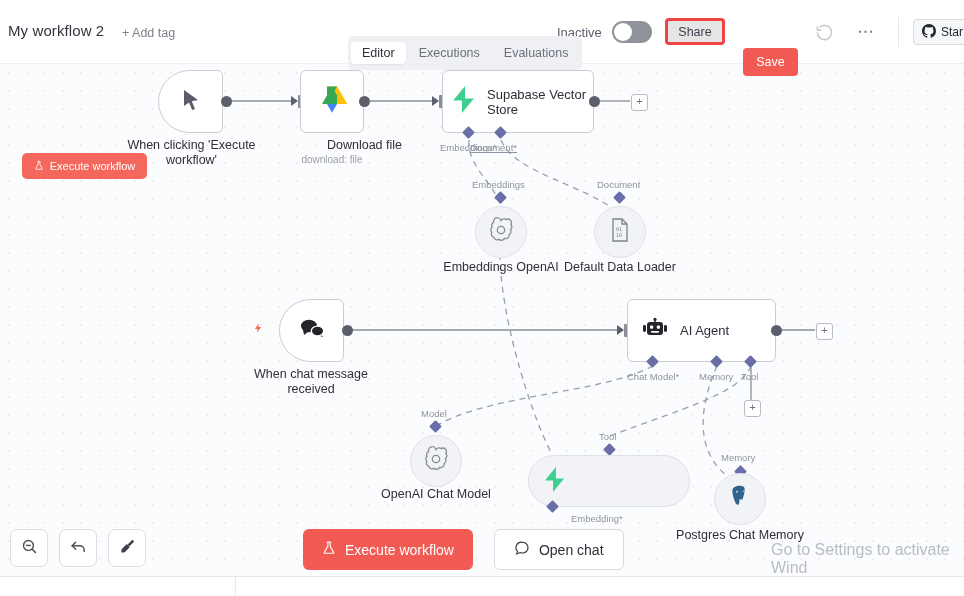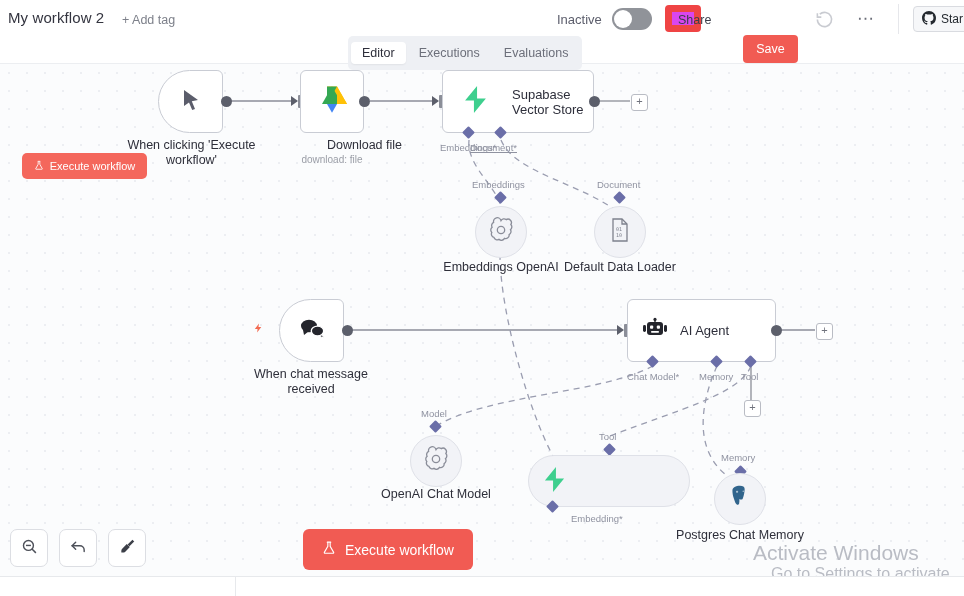--- a/index.html
+++ b/index.html
@@ -5,27 +5,27 @@
   html,body{margin:0;padding:0;}
   body{
     width:964px;height:596px;overflow:hidden;
     font-family:"Liberation Sans", sans-serif;
     background:#ffffff;color:#2d2e3a;
     -webkit-font-smoothing:antialiased;
   }
   #app{position:relative;width:964px;height:596px;overflow:hidden;background:#fff;}
 
   
-  .header{position:absolute;left:0;top:0;width:964px;height:38px;background:#fff;z-index:40;}
+  .header{position:absolute;left:0;top:13px;width:964px;height:38px;background:#fff;z-index:40;}
   .wf-title{position:absolute;left:8px;top:9px;font-size:15px;color:#33343f;letter-spacing:.1px;}
   .add-tag{position:absolute;left:122px;top:13px;font-size:12.5px;color:#7d808a;cursor:pointer;}
   .inactive-label{position:absolute;left:557px;top:12px;font-size:13px;color:#5b5d6b;}
   .toggle{position:absolute;left:612px;top:8px;width:40px;height:22px;border-radius:11px;background:#909399;cursor:pointer;}
   .toggle .knob{position:absolute;left:2px;top:2px;width:18px;height:18px;border-radius:50%;background:#fff;}
-  .btn-share{position:absolute;left:665px;top:5px;width:36px;height:27px;border:7px solid #ef4444;border-radius:4px;background:#d946ef;
+  .btn-share{position:absolute;left:665px;top:5px;width:60px;height:27px;border:3px solid #ef4444;border-radius:4px;background:#e5e5e5;
     font-size:12.5px;color:#3c3f4a;cursor:pointer;font-family:"Liberation Sans",sans-serif;}
   .btn-save{position:absolute;left:743px;top:4px;width:55px;height:28px;border:none;border-radius:4px;background:#f15b53;
     color:#fff;font-size:12.5px;cursor:pointer;font-family:"Liberation Sans",sans-serif;margin-top:31px;}
   .icon-history{position:absolute;left:815px;top:10px;width:19px;height:19px;color:#c9cbd1;cursor:pointer;}
   .icon-dots{position:absolute;left:857px;top:9px;font-size:17px;color:#6b6e78;letter-spacing:1px;cursor:pointer;line-height:19px;}
   .gh-star{position:absolute;left:913px;top:6px;height:24px;display:flex;align-items:center;gap:5px;
     border:1px solid #d9dbe0;border-left:1px solid #d9dbe0;border-radius:4px;background:#f6f7f9;padding:0 8px;
     font-size:12px;color:#24292f;cursor:pointer;white-space:nowrap;}
   .hdr-divider{position:absolute;left:898px;top:4px;width:1px;height:30px;background:#e6e7eb;}
 
@@ -191,21 +191,21 @@
           <path d="M16 0 L8 14 L24 42 L32 28 Z" fill="#4285f4" opacity="0"></path>
         </svg>
       </span>
     </div>
     <div class="out-dot" style="left:359px;top:32px;"></div>
     <div class="nm-caption" style="left:262px;top:74px;width:140px;text-align:right;">Download file</div>
     <div class="nm-sub" style="left:262px;top:90px;width:140px;">download: file</div>
 
     <div class="in-arrow" style="left:432px;top:32px;"></div>
     <div class="in-bar" style="left:439px;top:31px;"></div>
-    <div class="node" style="left:442px;top:6px;width:152px;height:63px;padding-left:20px;gap:24px;">
+    <div class="node" style="left:442px;top:6px;width:152px;height:63px;padding-left:8px;gap:11px;">
       <span>
         <svg width="25" height="27" viewBox="0 0 24 26">
           <path d="M13.5 0 L2 14 h8.5 v12 L22 12 h-8.5z" fill="#3ecf8e"></path>
         </svg>
       </span>
       <span class="nlabel">Supabase Vector Store</span>
     </div>
     <div class="out-dot" style="left:589px;top:32px;"></div>
     <div class="plus-btn" style="left:631px;top:30px;">+</div>
 
@@ -319,21 +319,20 @@
           <path d="M9.3 6.2c.6 0 1 .4 1 .9s-.4.9-1 .9-1-.4-1-.9.5-.9 1-.9z" fill="#fff" opacity=".6"></path>
           <path d="M15 6c.4 0 .7.3.7.7s-.3.7-.7.7-.7-.3-.7-.7.3-.7.7-.7z" fill="#fff" opacity=".6"></path>
         </svg>
       </span>
     </div>
     <div class="nm-caption" style="left:670px;top:464px;width:140px;">Postgres Chat Memory</div>
 
   </div>
 
   <div class="watermark">
-    <div class="wm1">Activate Windows</div>
     <div class="wm2">Go to Settings to activate Wind</div>
   </div>
 
   <div class="bottom-left">
     <div class="sq-btn">
       <span>
         <svg width="17" height="17" viewBox="0 0 24 24" fill="none" stroke="#4d5059" stroke-width="2">
           <circle cx="10.5" cy="10.5" r="7"></circle>
             <line x1="15.5" y1="15.5" x2="21" y2="21"></line>
             <line x1="7" y1="10.5" x2="14" y2="10.5"></line>
@@ -360,18 +359,26 @@
 
   <div class="bottom-center">
     <button class="exec-btn">
       <span>
         <svg width="14" height="16" viewBox="0 0 24 24" fill="none" stroke="#fff" stroke-width="1.9" stroke-linecap="round">
           <path d="M9 2h6M10 2v7L4 19.5a1 1 0 0 0 .9 1.5h14.2a1 1 0 0 0 .9-1.5L14 9V2"></path>
         </svg>
       </span>
       <span>Execute workflow</span>
     </button>
+    <button class="chat-btn">
+      <span>
+        <svg width="16" height="16" viewBox="0 0 24 24" fill="none" stroke="#3c3f48" stroke-width="1.8">
+          <path d="M21 11.5a8 8 0 0 1-8.5 8 9 9 0 0 1-3.6-.7L4 21l1.3-4A8 8 0 0 1 12.5 3.5 8 8 0 0 1 21 11.5z"></path>
+        </svg>
+      </span>
+      <span>Open chat</span>
+    </button>
   </div>
 
   <div class="footline"></div>
   <div class="foot"></div>
   <div class="foot-div"></div>
 </div>
 
 </body></html>

